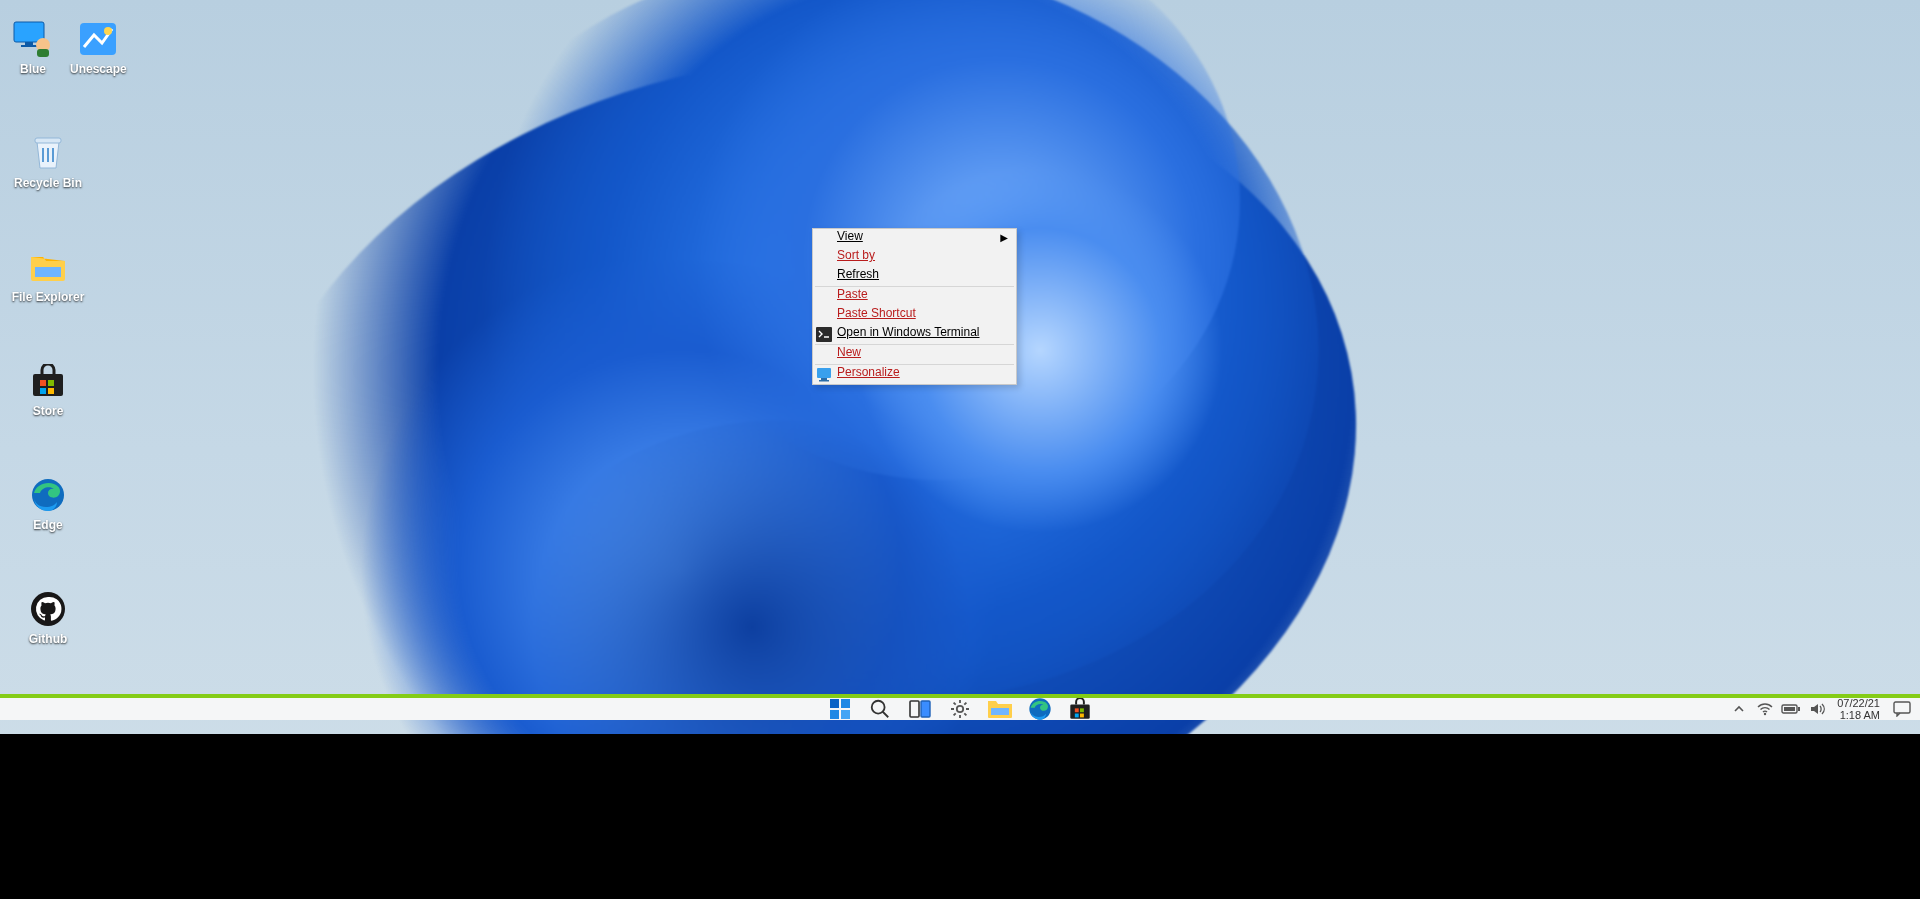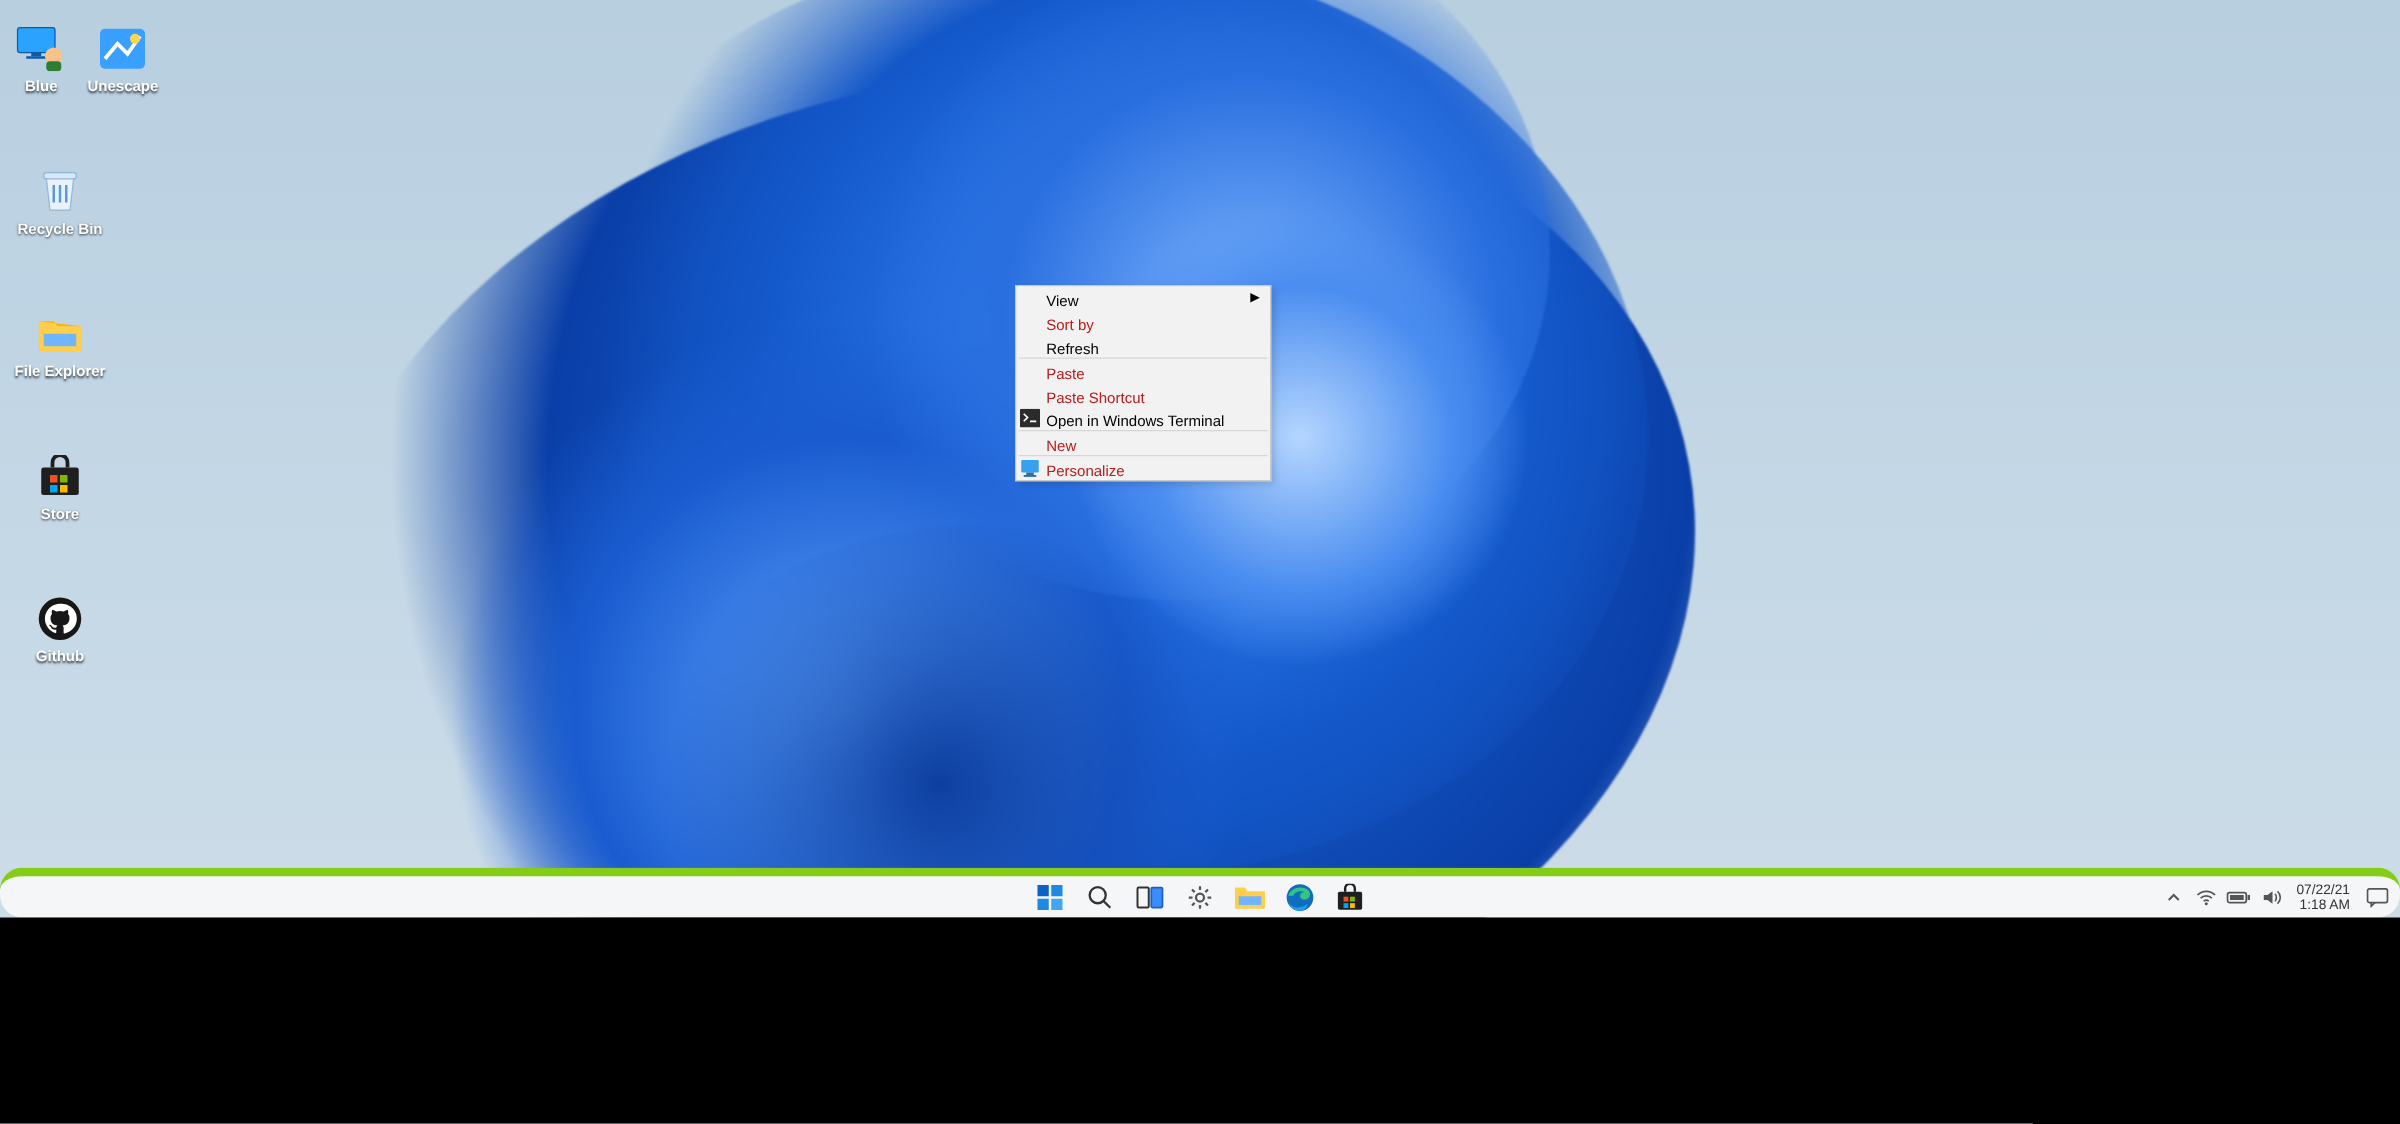--- a/index.html
+++ b/index.html
@@ -19,31 +19,31 @@
 .p6{ left:500px; top:420px; width:560px; height:460px; background:radial-gradient(circle at 45% 45%,#0d3fa0 0%,transparent 55%);}
 
 
 .desktop-icons { position:absolute; left:10px; top:18px; width:90px; }
 .dicon { width:76px; height:96px; display:flex; flex-direction:column; align-items:center; gap:2px; cursor:pointer; margin-bottom:18px;}
 .dicon .gfx { width:46px; height:42px; display:flex; align-items:center; justify-content:center; }
 .dicon .lbl { color:#fff; font-size:12px; text-align:center; text-shadow:0 1px 2px rgba(0,0,0,.8); line-height:14px; max-width:76px;font-weight:bold;}
 
 
 .ctxmenu { position:absolute; left:812px; top:228px; width:205px; background:#f2f2f2; border:1px solid #c9c9c9; box-shadow:3px 3px 6px rgba(0,0,0,.15); font-size:12px; color:#000;}
-.ctxmenu .row { display:flex; align-items:flex-end; height:19px; padding:0 8px 0 24px; position:relative; cursor:default;}
+.ctxmenu .row { display:flex; align-items:flex-start; height:19px; padding:0 8px 0 24px; position:relative; cursor:default;text-decoration:underline;}
 .ctxmenu .row .ic { position:absolute; left:3px; top:2px; width:16px; height:15px; }
 .ctxmenu .row .arrow { position:absolute; right:8px; top:3px; font-size:10px; color:#000;}
 .ctxmenu .row.disabled { color:#b91c1c; }
 .ctxmenu .row.active { color:#000; }
 .ctxmenu hr { border:none; border-top:1px solid #d6d6d6; margin:0 2px;}
 
 
 .taskbar { position:absolute; left:0; bottom:165px;  }
 
-.taskbar { position:absolute; left:0; top:694px; width:1920px; height:40px; background:#f5f6f7; border-top:7px solid #84cc16; display:flex; align-items:center;border-radius:18px;}
+.taskbar { position:absolute; left:0; top:694px; width:1920px; height:26px; background:#f5f6f7; border-top:4px solid #84cc16; display:flex; align-items:center;}
 .taskbar .center { position:absolute; left:50%; transform:translateX(-50%); display:flex; gap:8px; align-items:center; height:100%;}
 .tb-btn { width:32px; height:32px; display:flex; align-items:center; justify-content:center; border-radius:3px; cursor:pointer;}
 
 .taskbar .tray { position:absolute; right:6px; top:0; height:100%; display:flex; align-items:center; gap:6px;}
 .tray .sys { width:20px; height:20px; display:flex; align-items:center; justify-content:center; color:#555; cursor:pointer;}
 .tray .clock { font-size:11px; color:#333; text-align:right; line-height:12px; padding:0 4px;}
 .tray .notif { width:24px; height:24px; display:flex; align-items:center; justify-content:center; color:#555; cursor:pointer;}
 
 
 .filler { position:absolute; left:0; top:734px; width:1920px; height:165px; background:#000;}
@@ -119,20 +119,30 @@
           <path d="M12 10V6a6 6 0 0 1 12 0v4" stroke="#1f1f1f" stroke-width="3" fill="none"></path>
           <rect x="10" y="16" width="6" height="6" fill="#f25022"></rect>
           <rect x="18" y="16" width="6" height="6" fill="#7fba00"></rect>
           <rect x="10" y="24" width="6" height="6" fill="#00a4ef"></rect>
           <rect x="18" y="24" width="6" height="6" fill="#ffb900"></rect>
         </svg>
     </span>
     <span class="lbl">Store</span>
   </div>
 
+  <div class="dicon">
+    <span class="gfx">
+      <svg width="36" height="36" viewBox="0 0 36 36">
+          <circle cx="18" cy="18" r="16" fill="#0f6cbf"></circle>
+          <path d="M4 16c2-8 12-12 20-9 6 2 8 8 4 12-3 3-10 2-10-3 0-3 3-5 6-4-4-3-12-2-14 4" fill="#33c481"></path>
+          <path d="M18 34c-8 0-14-6-14-14 0 6 5 10 12 10 5 0 9-2 11-5 0 5-4 9-9 9Z" fill="#1d9bf0"></path>
+        </svg>
+    </span>
+    <span class="lbl">Edge</span>
+  </div>
 
   <div class="dicon">
     <span class="gfx">
       <svg width="36" height="36" viewBox="0 0 36 36">
           <circle cx="18" cy="18" r="17" fill="#181717"></circle>
           <path fill="#fff" d="M18 6a12 12 0 0 0-3.8 23.4c.6.1.8-.3.8-.6v-2.2c-3.3.7-4-1.4-4-1.4-.5-1.4-1.3-1.7-1.3-1.7-1.1-.7.1-.7.1-.7 1.2.1 1.8 1.2 1.8 1.2 1.1 1.8 2.8 1.3 3.5 1 .1-.8.4-1.3.8-1.6-2.7-.3-5.5-1.3-5.5-6 0-1.3.5-2.4 1.2-3.2-.1-.3-.5-1.5.1-3.2 0 0 1-.3 3.3 1.2a11.4 11.4 0 0 1 6 0c2.3-1.5 3.3-1.2 3.3-1.2.6 1.7.2 2.9.1 3.2.8.8 1.2 1.9 1.2 3.2 0 4.7-2.8 5.7-5.5 6 .4.4.8 1.1.8 2.3v3.4c0 .3.2.7.8.6A12 12 0 0 0 18 6Z"></path>
         </svg>
     </span>
     <span class="lbl">Github</span>
   </div>

